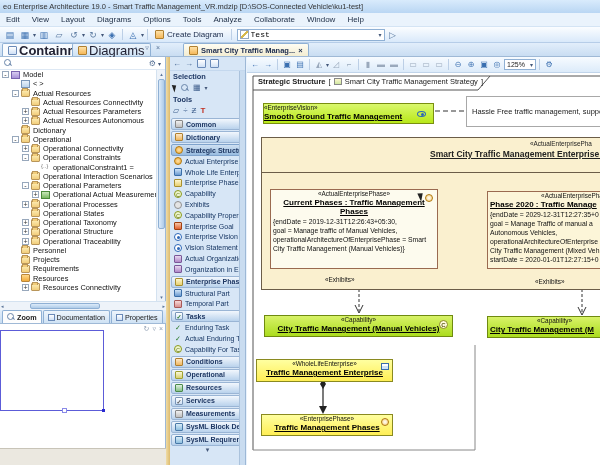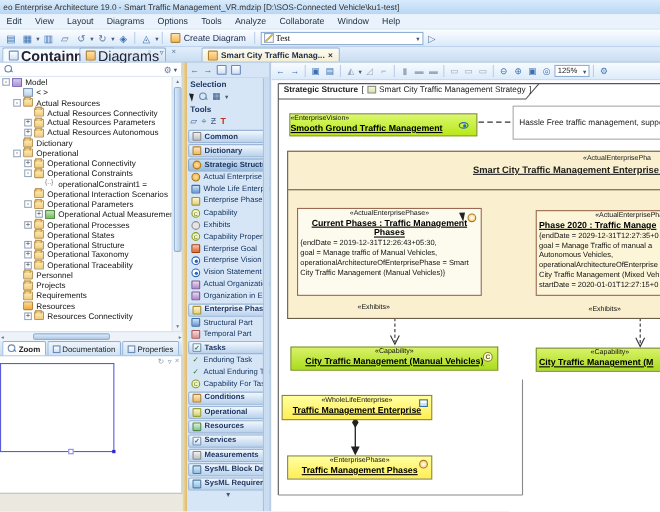--- a/index.html
+++ b/index.html
@@ -13,21 +13,21 @@
   .menu-item{padding:0 6px;font-size:8px;color:#1c2c44}
   .maintoolbar{position:absolute;left:0;top:27px;width:600px;height:16px;background:linear-gradient(#fbfdff,#d9e9fa);border-bottom:1px solid #b6cde8;display:flex;align-items:center;padding-left:3px;gap:1px}
   .tbtn{width:14px;height:13px;display:flex;align-items:center;justify-content:center;font-size:9px;color:#5b7aa0}
   .tbtn.colored{color:#3a6fb0}
   .tsep{width:1px;height:11px;background:#bccfe6;margin:0 2px}
   .createbtn{display:flex;align-items:center;gap:3px;height:30px;padding:0 4px;font-size:8px;color:#203050}
   .mini-ic{width:9px;height:9px;border:1px solid #6a8ab8;background:linear-gradient(#fff,#cfe0f5);border-radius:1px;display:inline-block}
   .mini-ic.orange{background:linear-gradient(#ffe2a8,#f5b85a);border-color:#b08030}
   .wand{width:9px;height:9px;background:linear-gradient(135deg,#fff 40%,#d8b84a 40%,#d8b84a 60%,#fff 60%);border:1px solid #98a8c0;display:inline-block}
   .searchbox{width:148px;height:12px;background:#fff;border:1px solid #8fb0d4;display:flex;align-items:center;gap:2px;padding:0 2px;margin-left:2px}
-  .searchbox input{flex:1;border:none;outline:none;font-size:8px;font-family:Liberation Serif, serif;background:transparent;height:10px}
+  .searchbox input{flex:1;border:none;outline:none;font-size:8px;font-family:Liberation Mono, monospace;background:transparent;height:10px}
   .caret{font-size:6px;color:#44587a}
 
   
   .tabrow{position:absolute;left:0;top:43px;width:600px;height:14px;background:linear-gradient(#e2eefb,#c9ddf2);border-bottom:1px solid #9fb9d6}
   .ltab{position:absolute;bottom:0;height:13px;display:flex;align-items:center;gap:2px;padding:0 5px;font-size:13px;border:1px solid #8fb0d4;border-bottom:none;border-radius:2px 2px 0 0;background:linear-gradient(#eef5fc,#cfe2f4);color:#223;white-space:nowrap}
   .ltab.active{background:#f8fbfe;font-weight:bold}
   .panel-ctl{position:absolute;right:3px;top:1px;display:flex;gap:3px;color:#5a7498;font-size:7px}
   .panel-ctl span{width:8px;text-align:center}
   .doctab{position:absolute;left:183px;bottom:0;height:13px;display:flex;align-items:center;gap:3px;padding:0 5px;font-size:7.5px;font-weight:bold;border:1px solid #8fb0d4;border-bottom:none;border-radius:2px 2px 0 0;background:linear-gradient(#fffdf2,#f3edd2);color:#203050;white-space:nowrap}
 
@@ -311,26 +311,26 @@
           <span>Operational Processes</span>
         </div>
         <div class="trow d2">
           <span class="exp"></span>
           <span class="tico t-fol"></span>
           <span>Operational States</span>
         </div>
         <div class="trow d2">
           <span class="exp e-p"></span>
           <span class="tico t-fol"></span>
+          <span>Operational Taxonomy</span>
+        </div>
+        <div class="trow d2">
+          <span class="exp e-p"></span>
+          <span class="tico t-fol"></span>
           <span>Operational Structure</span>
-        </div>
-        <div class="trow d2">
-          <span class="exp e-p"></span>
-          <span class="tico t-fol"></span>
-          <span>Operational Taxonomy</span>
         </div>
         <div class="trow d2">
           <span class="exp e-p"></span>
           <span class="tico t-fol"></span>
           <span>Operational Traceability</span>
         </div>
         <div class="trow d1">
           <span class="exp"></span>
           <span class="tico t-fol"></span>
           <span>Personnel</span>

